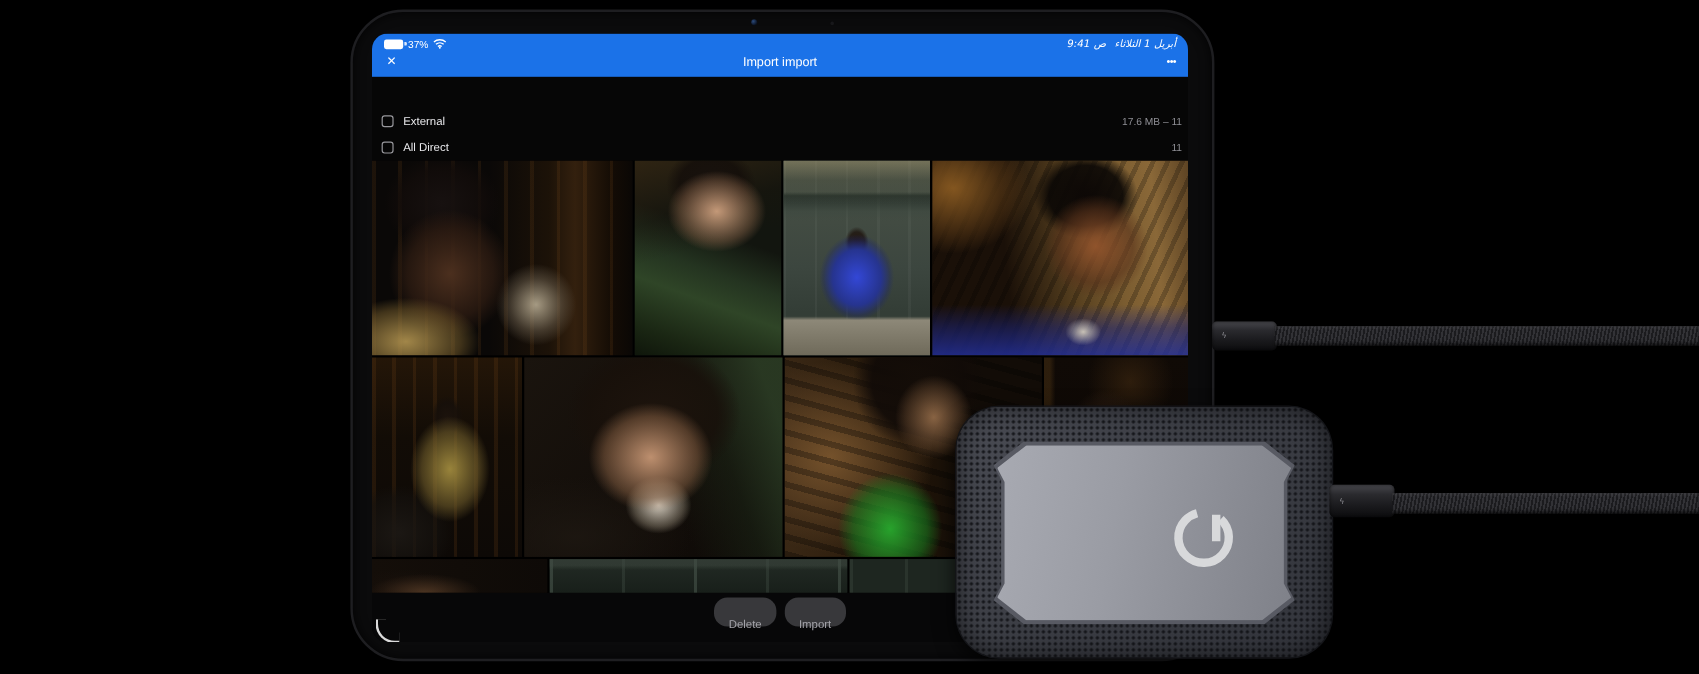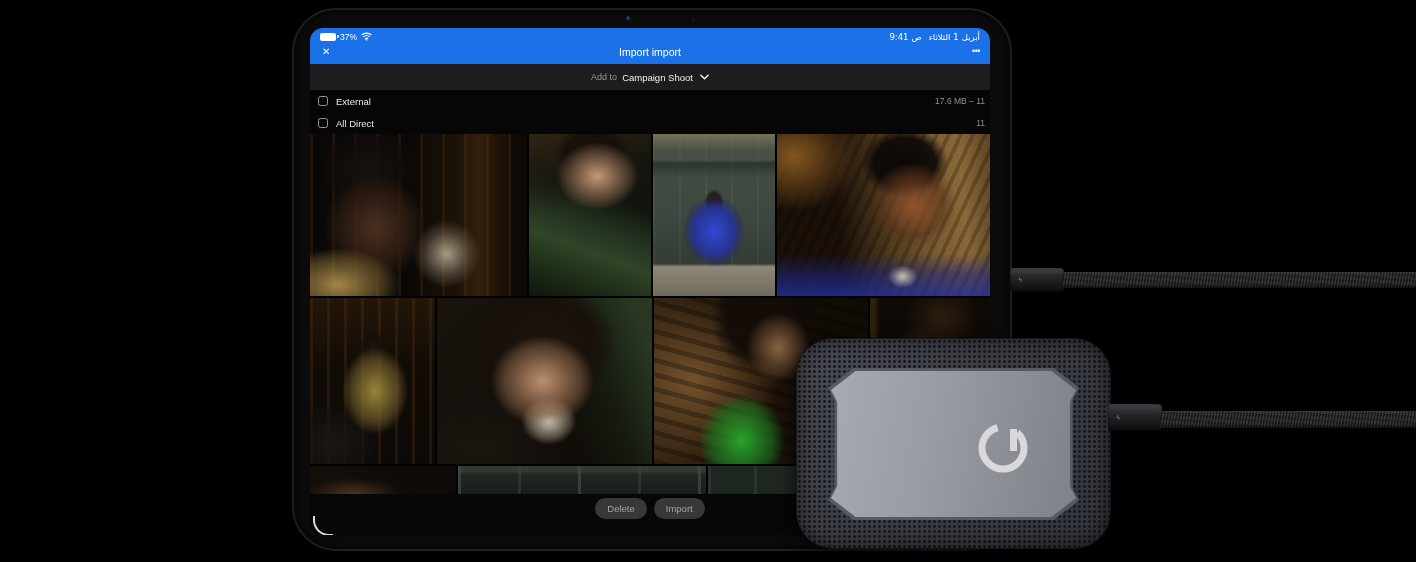--- a/index.html
+++ b/index.html
@@ -16,21 +16,21 @@
 
   .screen{position:absolute;left:16px;top:18px;width:680px;height:507px;border-radius:13px;
           overflow:hidden;background:var(--screen,#060606);}
 
   
   .bluehead{position:absolute;left:0;top:0;width:100%;height:36px;background:var(--accent,#1b72e8);}
   .statusbar{position:absolute;left:0;top:2px;width:100%;height:13px;color:#fff;font-size:8.5px;}
   .st-left{position:absolute;left:10px;top:0;display:flex;align-items:center;gap:4px;height:13px;}
   .st-right{position:absolute;right:10px;top:0;display:flex;align-items:center;gap:3px;height:13px;
             font-family:"DejaVu Sans","Liberation Sans",sans-serif;}
-  .st-right span{unicode-bidi:isolate;display:inline-block;}
+  .st-right span{unicode-bidi:isolate;display:inline-block;font-style:italic;}
   .batt{position:relative;width:16px;height:8px;background:#fff;border-radius:2px;}
   .batt::after{content:"";position:absolute;right:-3px;top:2.5px;width:2px;height:3px;background:#fff;
                border-radius:0 1px 1px 0;opacity:.85;}
   .wifi{width:11px;height:9px;}
   .appbar{position:absolute;left:0;top:15px;width:100%;height:21px;color:#fff;}
   .closebtn{position:absolute;left:12px;top:2px;font-size:10px;color:#fff;cursor:default;line-height:14px;}
   .apptitle{position:absolute;left:0;top:3px;width:100%;text-align:center;font-size:10.5px;color:#fff;}
   .morebtn{position:absolute;right:10px;top:1px;font-size:9px;letter-spacing:-.5px;color:#fff;line-height:14px;}
 
   
@@ -114,21 +114,21 @@
       repeating-linear-gradient(90deg, rgba(74,88,78,.55) 0 3px, transparent 3px 60px, rgba(74,88,78,.3) 60px 63px, transparent 63px 120px),
       linear-gradient(180deg,#232b25,#181f1a),#1c231e;}
   .s3{left:398px;top:332px;width:206px;height:28px;background:
       repeating-linear-gradient(90deg, rgba(60,72,62,.4) 0 3px, transparent 3px 46px),
       linear-gradient(90deg, #1e2620 55%, #120d08 75%, #0d0a06),#1a211b;}
   .s4{left:606px;top:332px;width:74px;height:28px;background:#0a0806;}
 
   
   .screenfooter{position:absolute;left:0;top:466px;width:100%;height:41px;background:#070708;
                 display:flex;align-items:flex-start;justify-content:center;gap:7px;padding-top:4px;box-sizing:border-box;}
-  .pillbtn{height:21px;padding:0 12px;border-radius:11px;background:var(--btn_bg,#38383b);
+  .pillbtn{height:21px;padding:12px 12px;border-radius:11px;background:var(--btn_bg,#38383b);
            color:var(--btn_text,#a4a4aa);font-size:9.5px;line-height:21px;border:none;}
   .corner-arc{position:absolute;left:3px;top:488px;width:18px;height:18px;
               border-left:2px solid rgba(255,255,255,.85);border-bottom:2px solid rgba(255,255,255,.85);
               border-bottom-left-radius:16px;filter:blur(.4px);}
 
   
   .connector{position:absolute;border-radius:4px;
              background:linear-gradient(180deg,#47474c 0%,#2a2a2e 30%,#1a1a1d 65%,#0c0c0e 100%);
              box-shadow:inset 0 0 3px rgba(0,0,0,.6);display:flex;align-items:center;}
   .connector .tb{color:#8e8e94;font-size:6.5px;margin-left:8px;font-family:"DejaVu Sans",sans-serif;}
@@ -186,27 +186,20 @@
             <span>أبريل</span>
           </div>
         </div>
         <div class="appbar">
           <span class="closebtn">✕</span>
           <div class="apptitle">Import import</div>
           <span class="morebtn">•••</span>
         </div>
       </div>
 
-      <div class="addto">
-        <span class="lbl">Add to</span>
-        <span class="val">Campaign Shoot</span>
-        <svg class="chev" viewBox="0 0 10 6">
-          <polyline points="1,1 5,5 9,1" stroke="#fff" stroke-width="1.4" fill="none" stroke-linecap="round" stroke-linejoin="round"></polyline>
-        </svg>
-      </div>
 
       <div class="listrow row-external">
         <span class="cbx"></span>
         <span class="rowlabel">External</span>
         <span class="rowmeta">17.6 MB – 11</span>
       </div>
       <div class="listrow row-allphotos">
         <span class="cbx"></span>
         <span class="rowlabel">All Direct</span>
         <span class="rowmeta">11</span>

